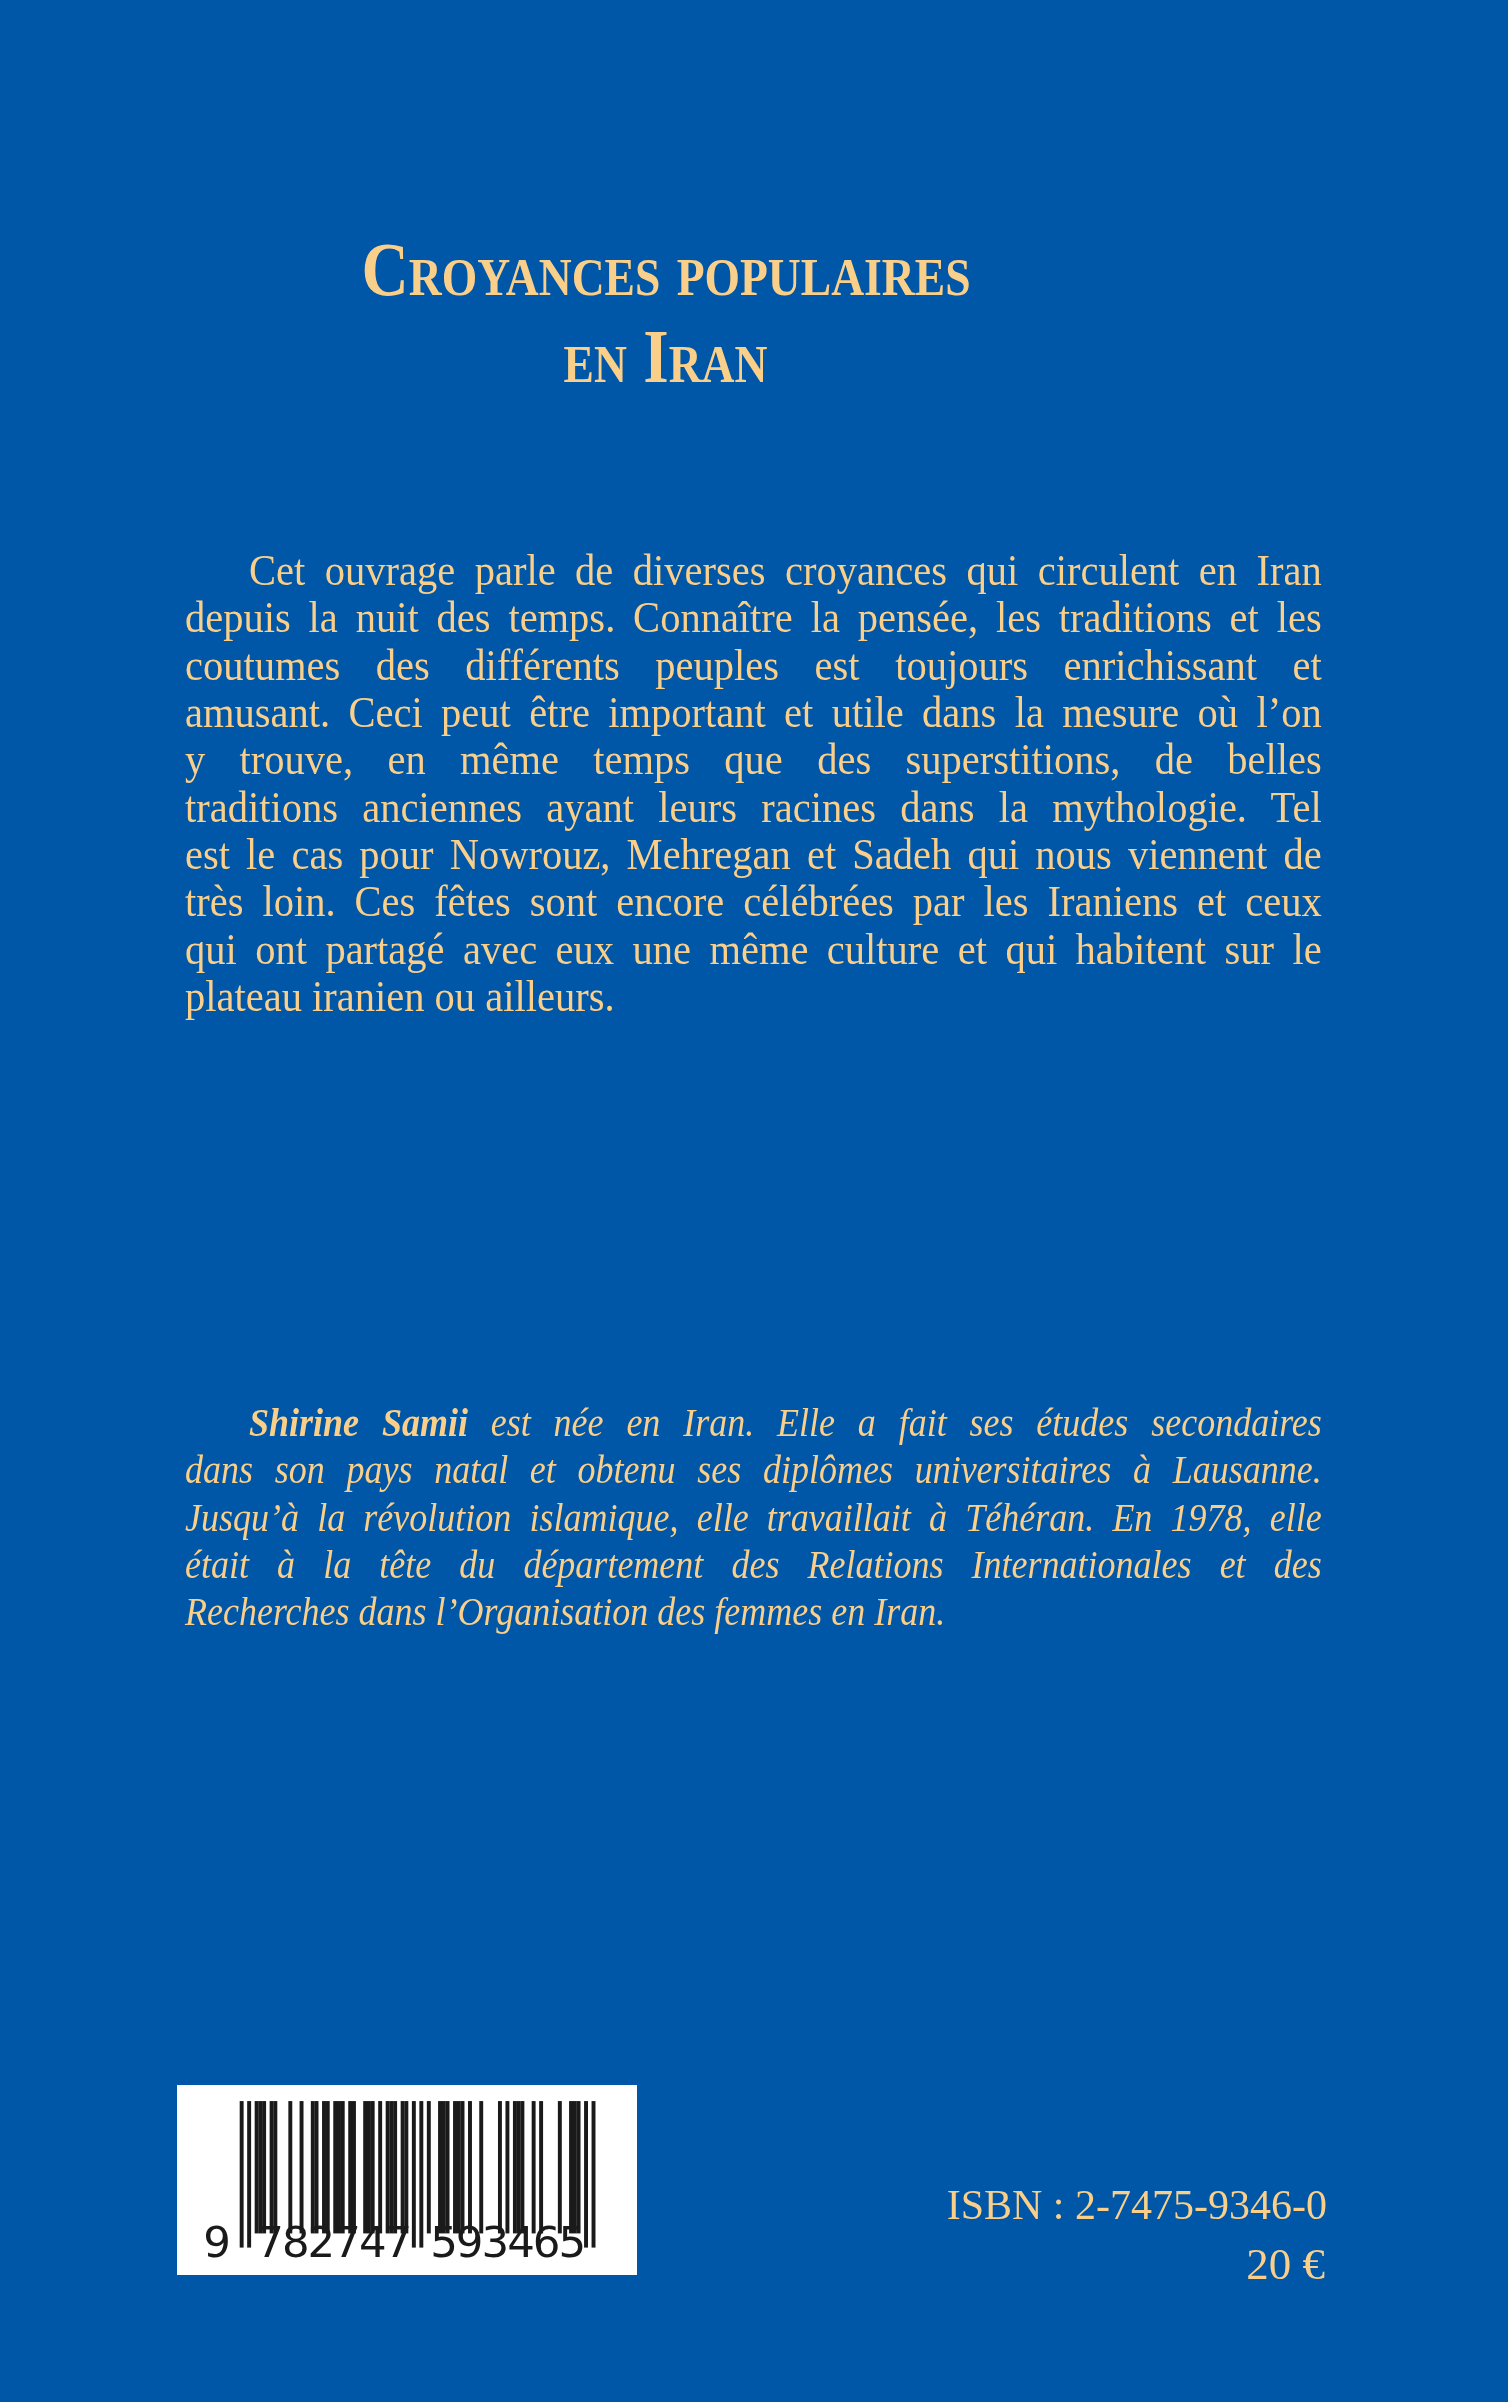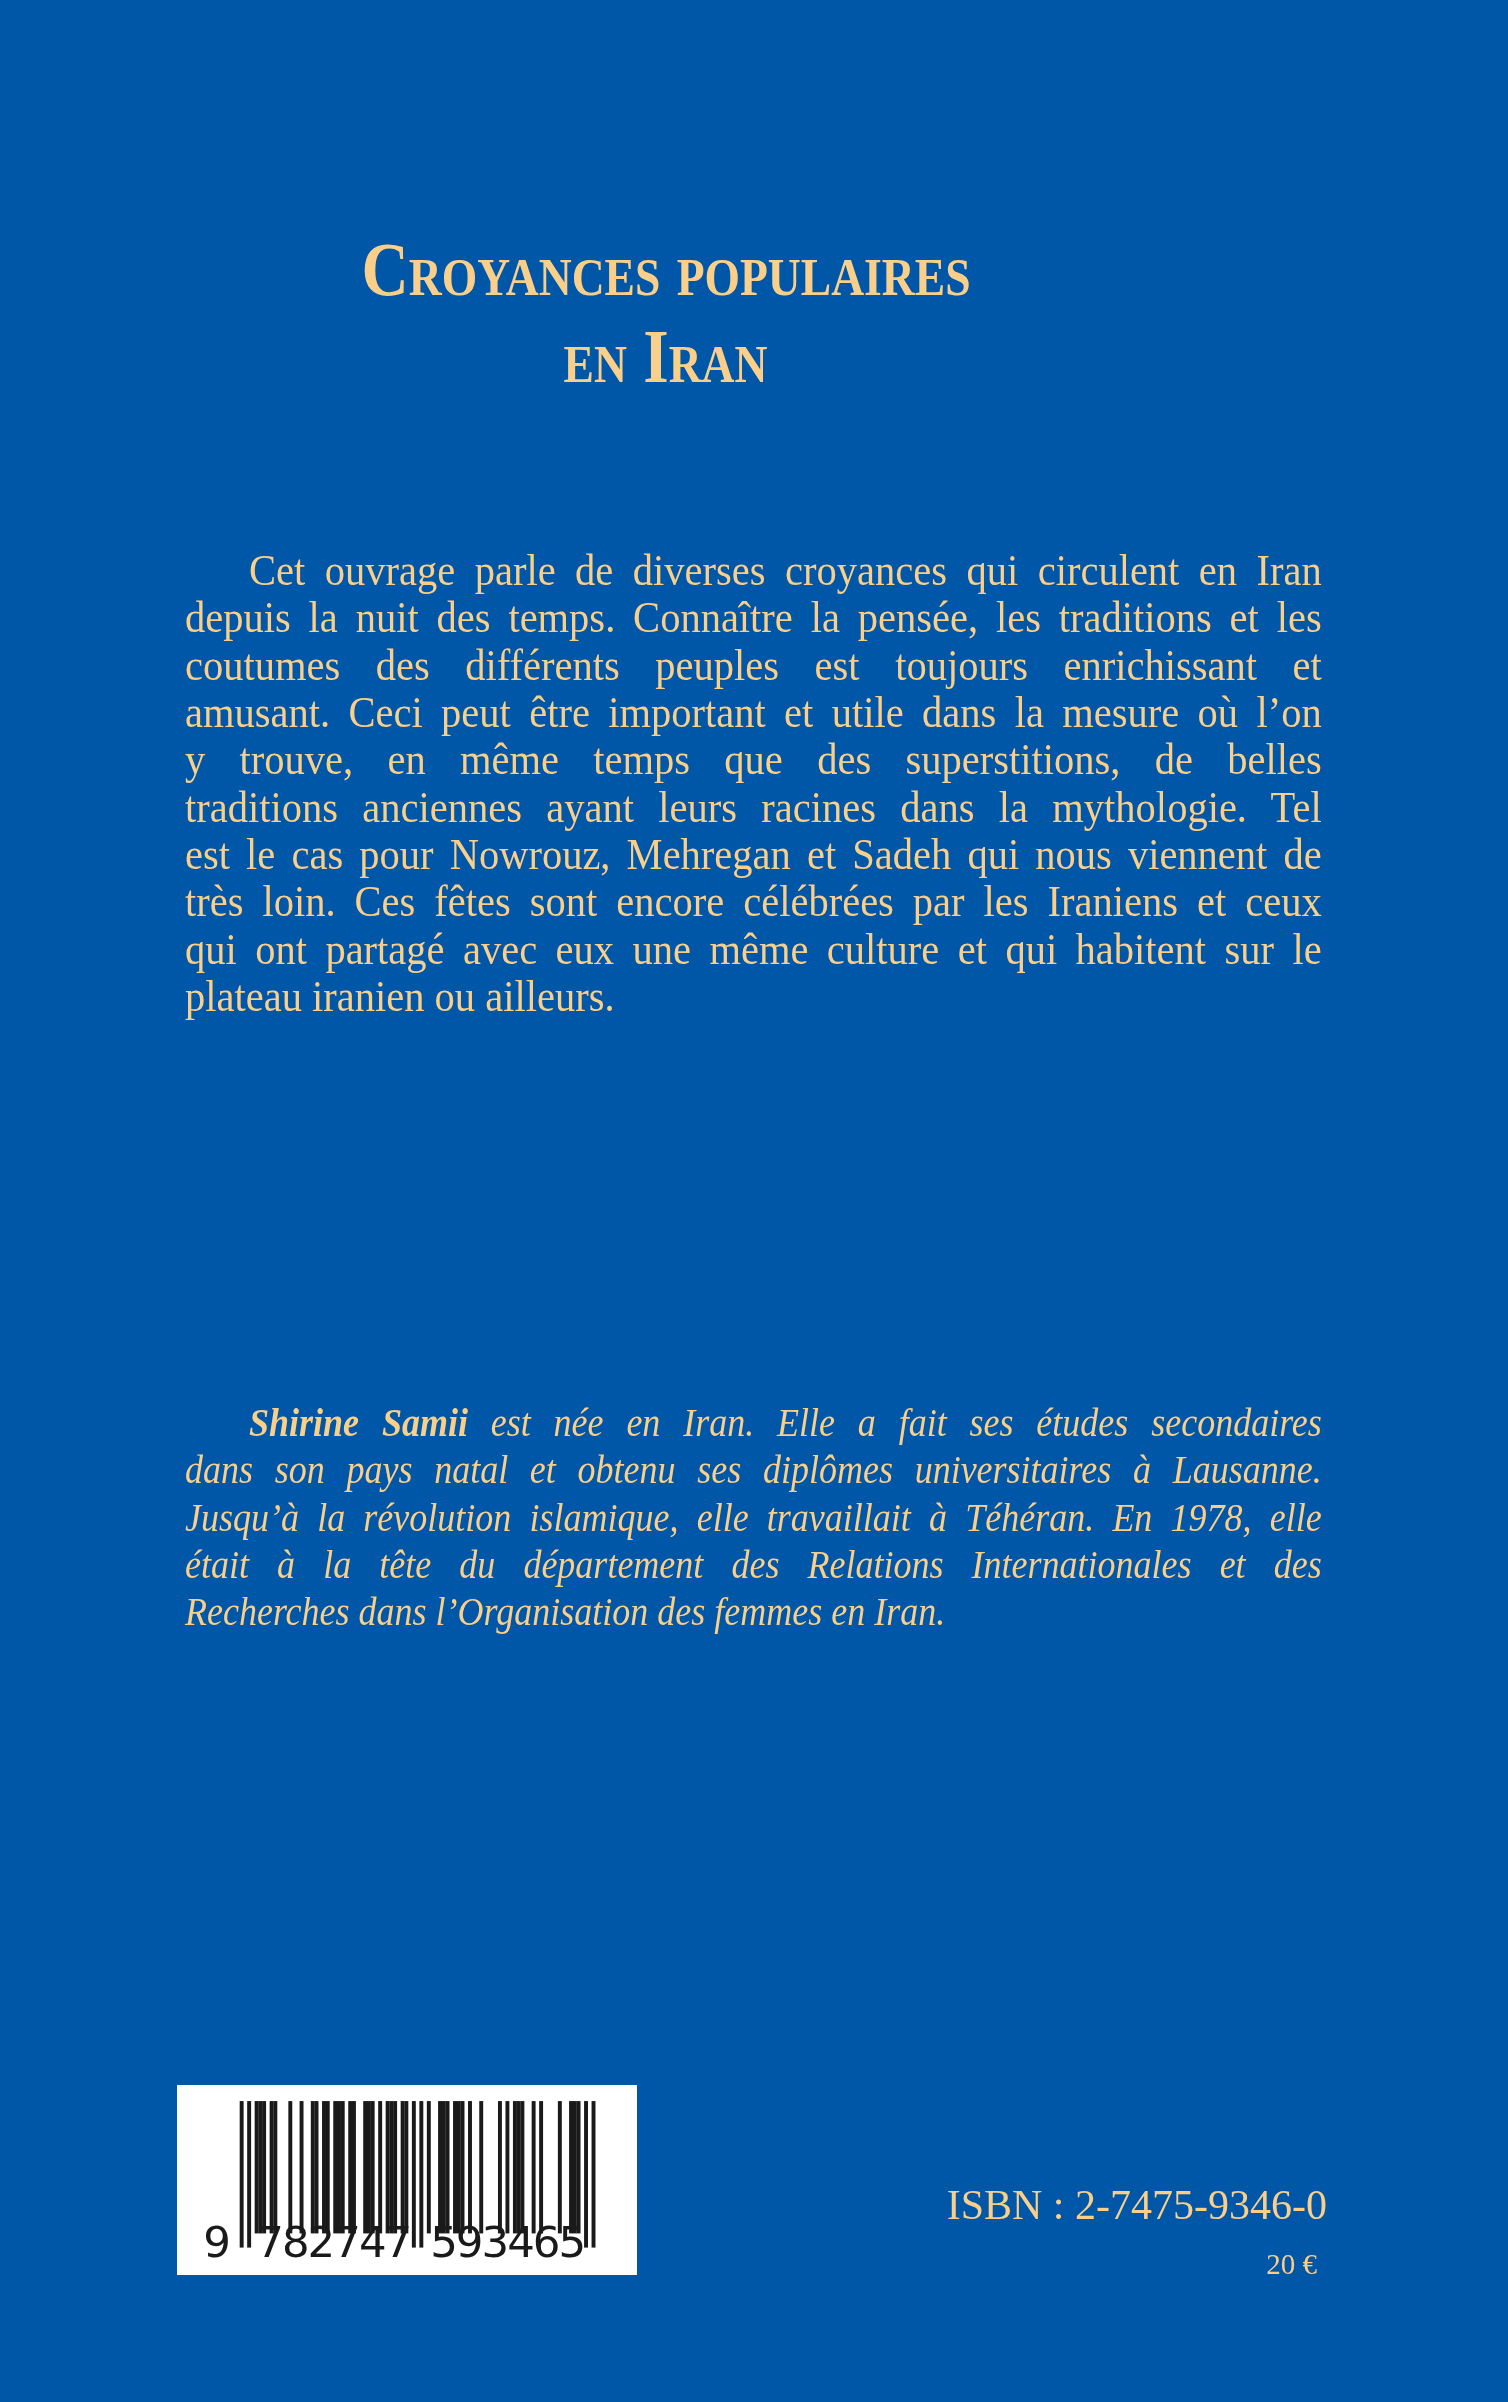--- a/index.html
+++ b/index.html
@@ -31,21 +31,21 @@
   #barcode-box {
     position:absolute; left:177px; top:2085px; width:460px; height:190px;
     background:#ffffff;
   }
   #barcode-svg { position:absolute; left:0; top:0; }
   .isbn {
     position:absolute; right:181px; top:2182px; font-size:42px; line-height:47px;
     white-space:nowrap;
   }
   .price {
-    position:absolute; right:191px; top:2241px; font-size:29px; line-height:47px;
+    position:absolute; right:183px; top:2241px; font-size:45px; line-height:47px;
     white-space:nowrap;
   }
 </style>
 </head>
 <body>
 
 <div>
 
   <div class="title-line" style="top:231px;">
     <span>Croyances populaires</span>

